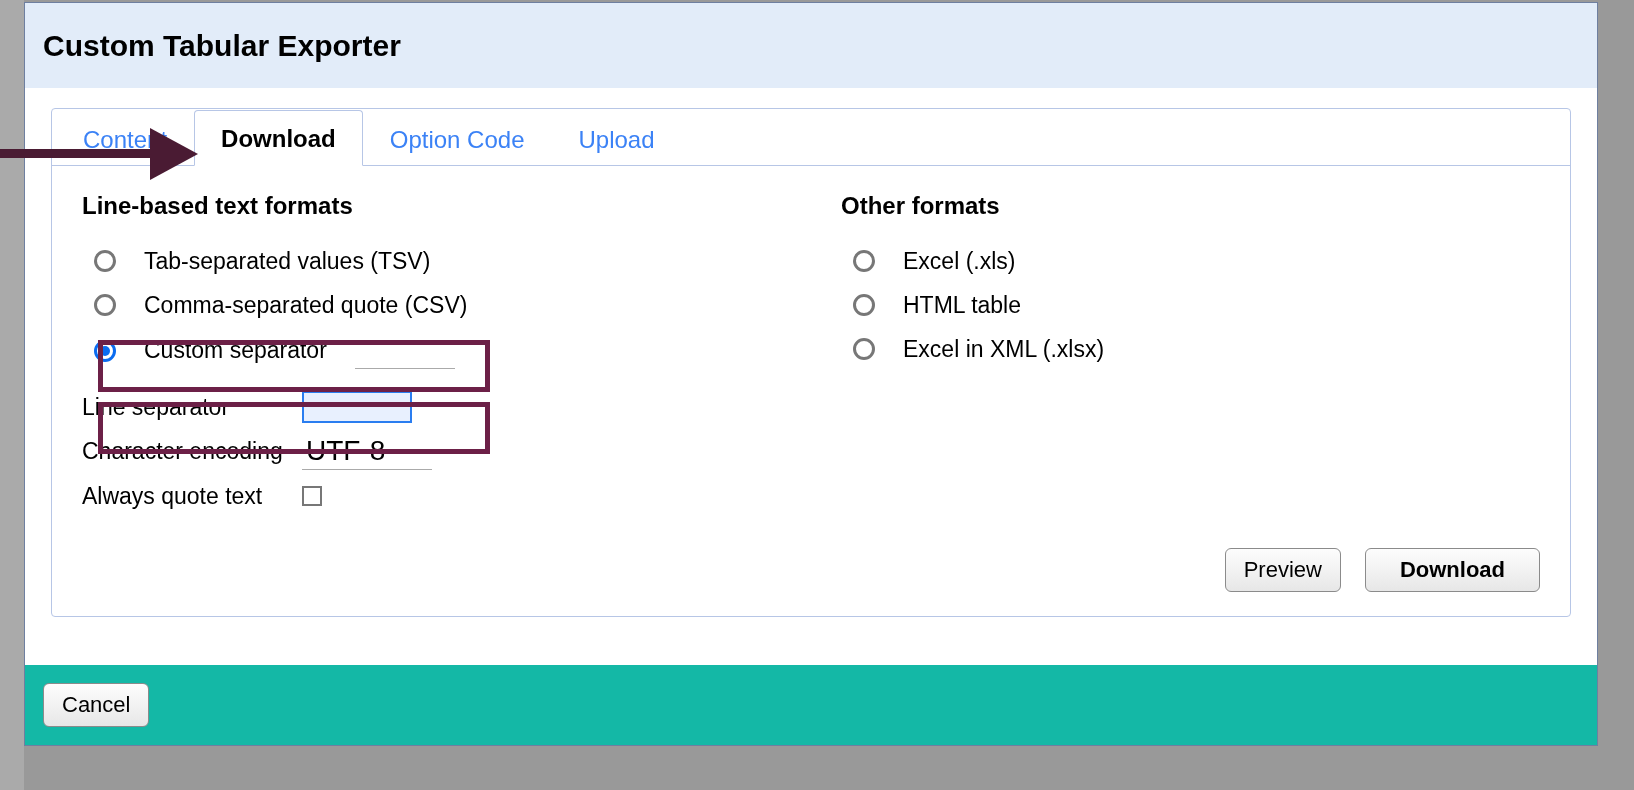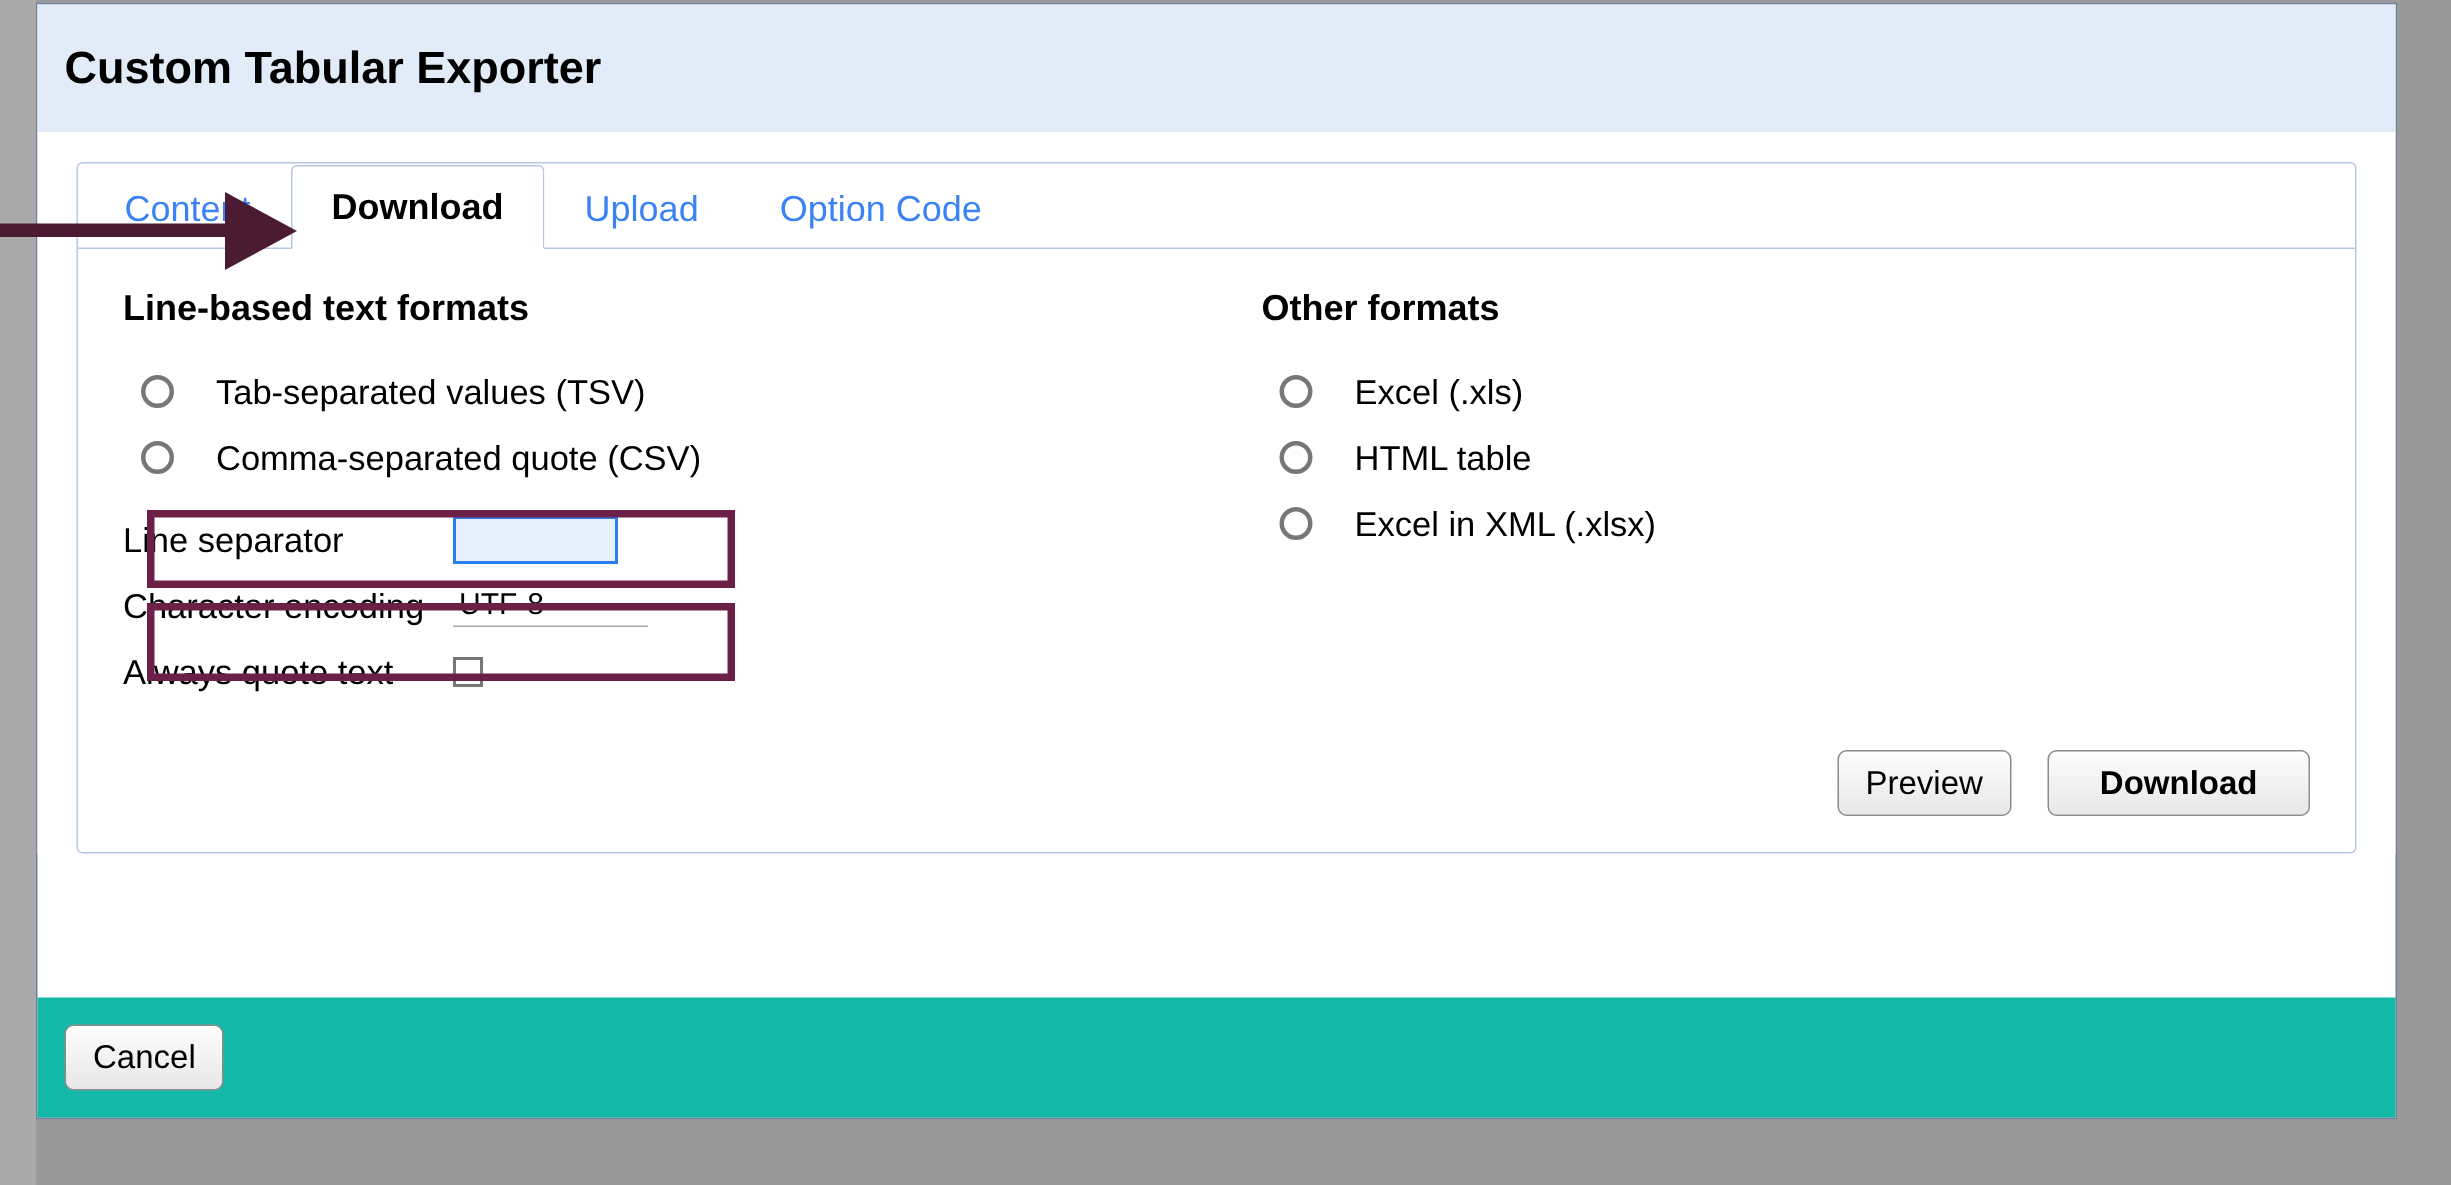--- a/index.html
+++ b/index.html
@@ -126,21 +126,21 @@
     min-height: 36px;
   }
   .setting-label {
     width: 220px;
     font-size: 23px;
   }
   .setting-input {
     border: none;
     border-bottom: 1px solid #aaa;
     width: 130px;
-    font-size: 20px;
+    font-size: 28px;
     padding: 2px 4px;
     background: transparent;
   }
   .setting-input.focus {
     border: 2px solid #2a7df0;
     border-radius: 0;
     background: #e8f0fe;
     width: 110px;
     height: 32px;
   }
@@ -226,37 +226,42 @@
   <div class="modal-header">
     <span class="modal-title">Custom Tabular Exporter</span>
   </div>
 
   <div class="modal-body">
     <div class="tabs">
 
       <div class="tab-bar">
         <div class="tab">Content</div>
         <div class="tab active">Download</div>
+        <div class="tab">Option Code</div>
         <div class="tab">Upload</div>
-        <div class="tab">Option Code</div>
       </div>
 
       <div class="tab-panel">
         <div class="cols">
 
           <div class="col">
             <div class="section-heading">Line-based text formats</div>
 
             <div class="option-row" style="margin-left:12px;">
               <span class="radio"></span>
               <span class="opt-label">Tab-separated values (TSV)</span>
             </div>
             <div class="option-row" style="margin-left:12px;">
               <span class="radio"></span>
               <span class="opt-label">Comma-separated quote (CSV)</span>
+            </div>
+            <div class="option-row" style="margin-left:12px;">
+              <span class="radio checked"></span>
+              <span class="opt-label">Custom separator</span>
+              <input class="setting-input" style="width: 100px;">
             </div>
 
             <div class="settings">
               <div class="setting-row">
                 <span class="setting-label">Line separator</span>
                 <input class="setting-input focus" value="" style="">
               </div>
               <div class="setting-row">
                 <span class="setting-label">Character encoding</span>
                 <input class="setting-input" value="UTF-8" style="">

